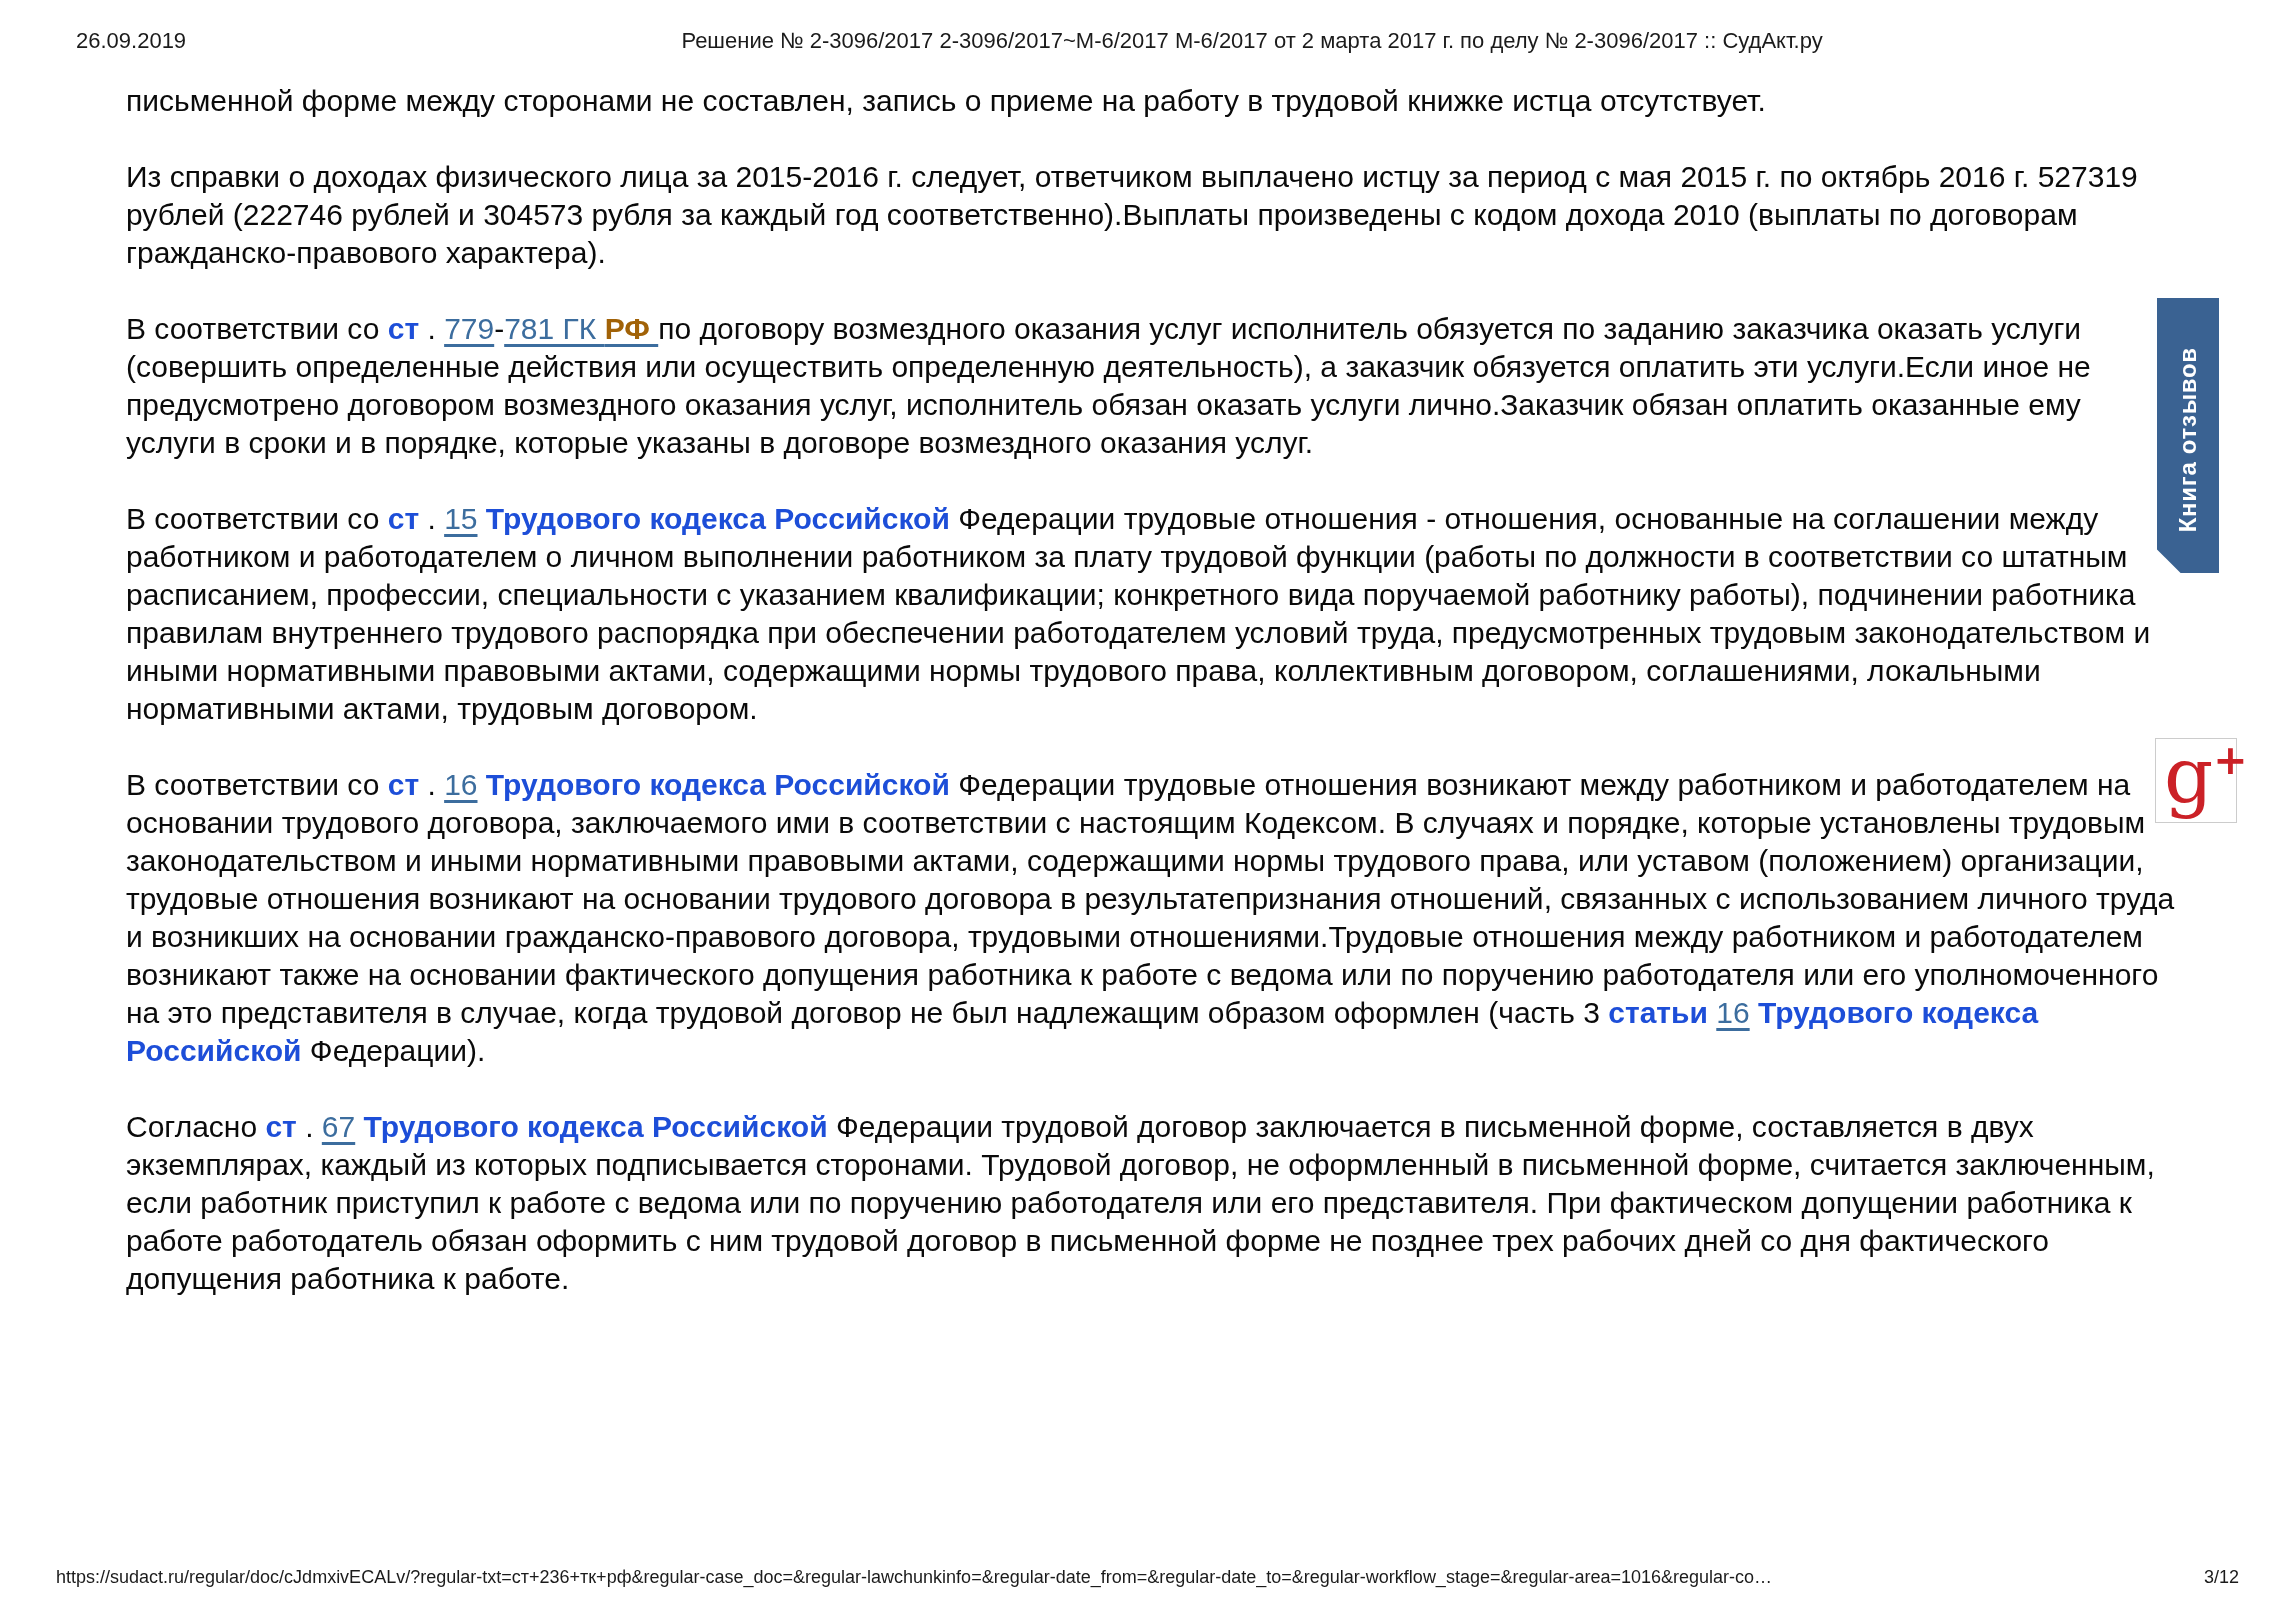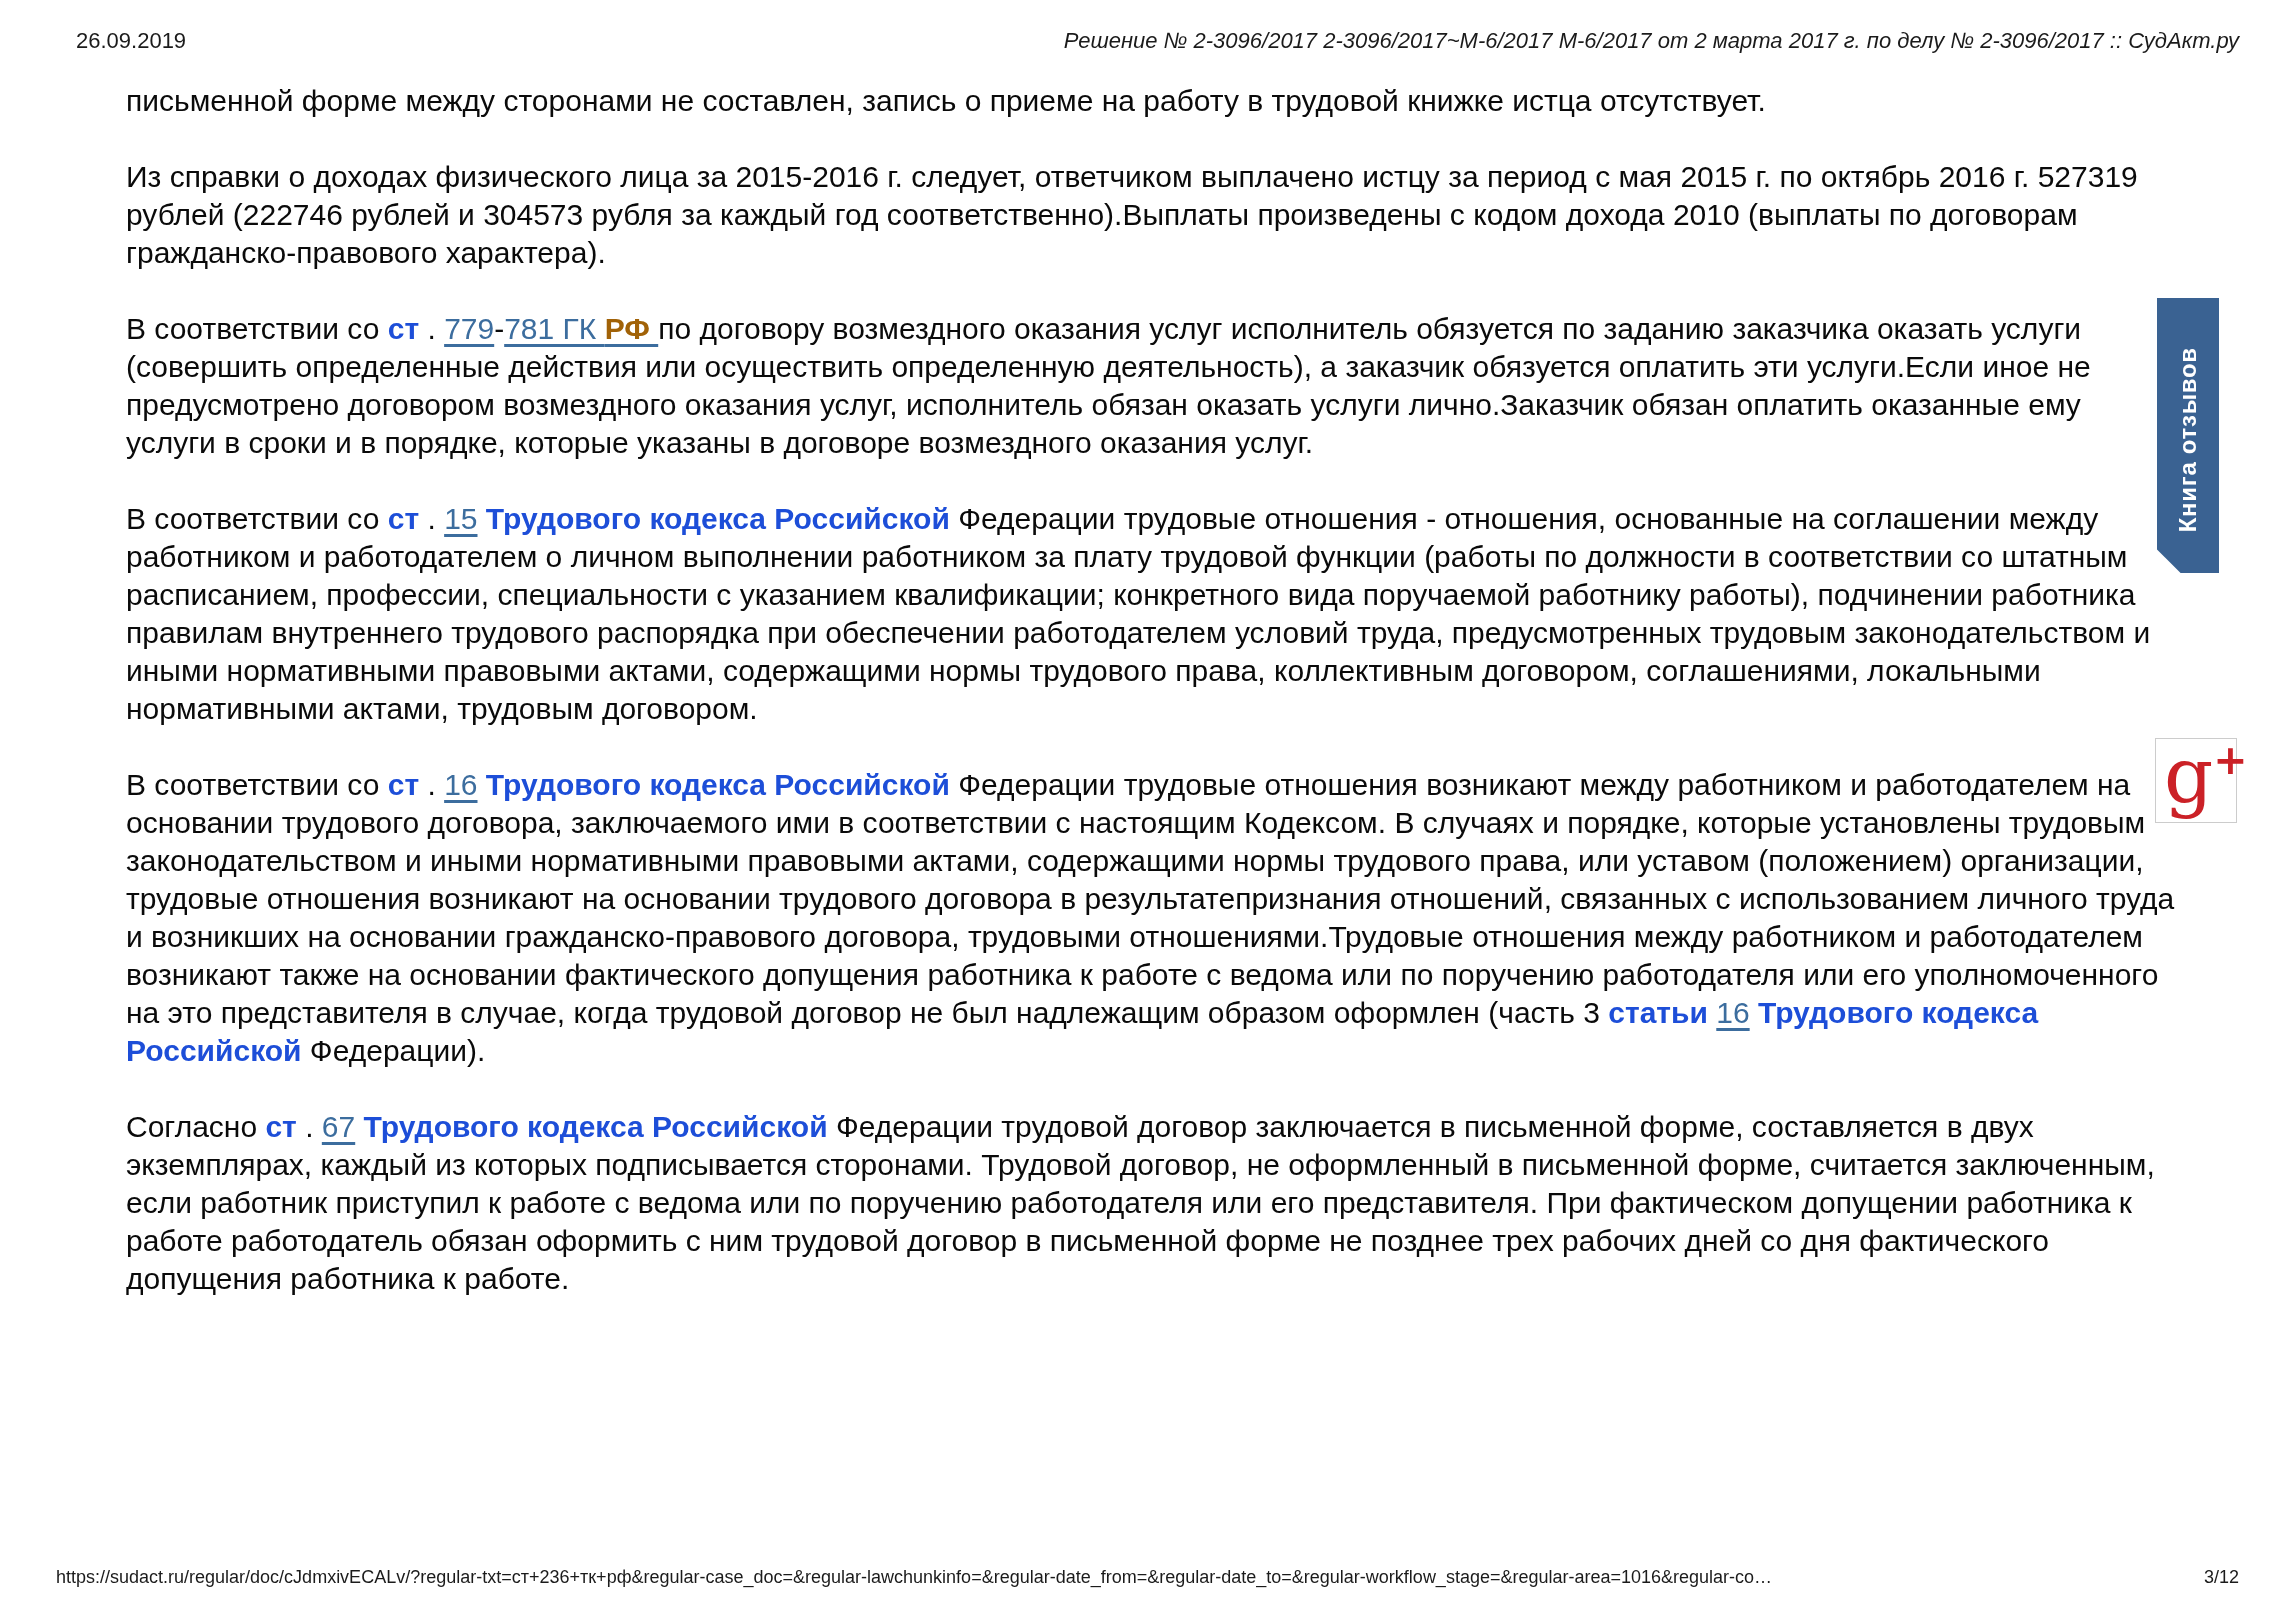--- a/index.html
+++ b/index.html
@@ -12,21 +12,21 @@
     color: #000;
   }
 
   
   .print-header {
     position: absolute; top: 27.5px; left: 56px; right: 56px;
     display: flex; align-items: baseline;
     font-size: 22px; color: #1b1b1b; white-space: nowrap; margin-left: 20px;
   }
   .print-date { flex: none; }
-  .print-title { flex: 1; text-align: right; padding-left: 79px; font-style: italic; }
+  .print-title { flex: 1; text-align: center; padding-left: 79px; }
 
   
   .content {
     position: absolute; top: 82px; left: 126px; width: 2055px;
     font-size: 30px; line-height: 38px; color: #0a0a0a;
     text-align: left;
   }
   .content p { margin: 0 4px 38px 0; }
   b.hl, .hl { font-weight: bold; color: #1d4ed8; }
   a.lnk {

